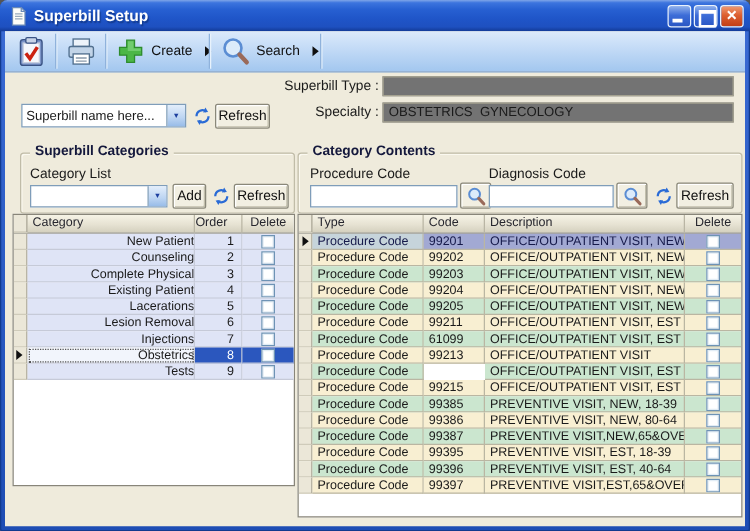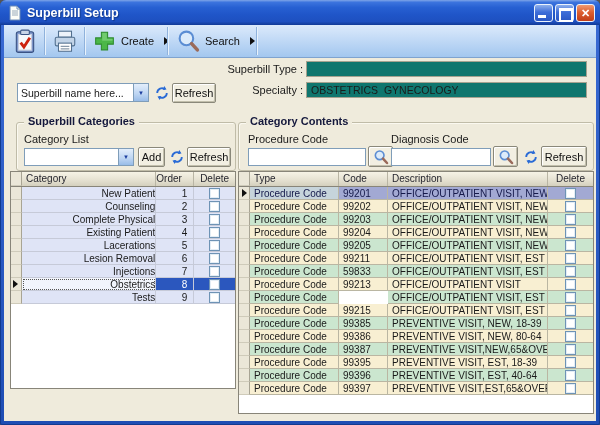--- a/index.html
+++ b/index.html
@@ -46,21 +46,21 @@
   .combo .cbtn { width:15px; align-self:stretch; border-left:1px solid #7F9DB9;
     background:linear-gradient(180deg,#E3EEFB,#BCD4F2 60%,#98BCE8); display:flex; align-items:center; justify-content:center; }
   .combo .cbtn span { font-size:6px; color:#1C3E9E; }
 
   .xbtn { position:absolute; background:#F2EFE2; border:1px solid #8A887A; border-radius:2px;
     box-shadow:inset 1px 1px 0 #FFFFFF, inset -1px -1px 0 #C2BFAC;
     font-size:11px; color:#101010; display:flex; align-items:center; justify-content:center; cursor:default; }
 
   .ricon { position:absolute; width:16px; height:16px; }
 
-  .infofield { position:absolute; background:#0f766e; border:1px solid #A5A290; font-size:10.5px;
+  .infofield { position:absolute; background:#737373; border:1px solid #A5A290; font-size:10.5px;
     padding:1px 0 0 4px; white-space:pre; overflow:hidden; }
 
   .groupbox { position:absolute; border:1px solid #C0BCA8; border-radius:3px;
     box-shadow:inset 1px 1px 0 #FBF9F0; }
   .gtitle { position:absolute; top:-8px; left:7px; background:#EFEBDC; padding:0 4px;
     font-weight:bold; font-size:11px; color:#14183C; }
 
   .sinput { position:absolute; background:#fff; border:1px solid #7F9DB9; font-size:10.5px;
     font-family:"Liberation Sans",sans-serif; padding-left:3px; outline:none; }
 
@@ -378,21 +378,21 @@
               <div class="gcell typecell" style="width: 89px;">Procedure Code</div>
               <div class="gcell codecell" style="width: 49px;">99211</div>
               <div class="gcell desccell" style="width: 160px;">OFFICE/OUTPATIENT VISIT, EST</div>
               <div class="gcell delcell" style="width: 45px; border-right: none;">
                 <div class="cb"></div>
               </div>
             </div>
             <div class="grow even">
               <div class="selcol" style="width: 11px;"></div>
               <div class="gcell typecell" style="width: 89px;">Procedure Code</div>
-              <div class="gcell codecell" style="width: 49px;">59833</div>
+              <div class="gcell codecell" style="width: 49px;">61099</div>
               <div class="gcell desccell" style="width: 160px;">OFFICE/OUTPATIENT VISIT, EST</div>
               <div class="gcell delcell" style="width: 45px; border-right: none;">
                 <div class="cb"></div>
               </div>
             </div>
             <div class="grow odd">
               <div class="selcol" style="width: 11px;"></div>
               <div class="gcell typecell" style="width: 89px;">Procedure Code</div>
               <div class="gcell codecell" style="width: 49px;">99213</div>
               <div class="gcell desccell" style="width: 160px;">OFFICE/OUTPATIENT VISIT</div>

